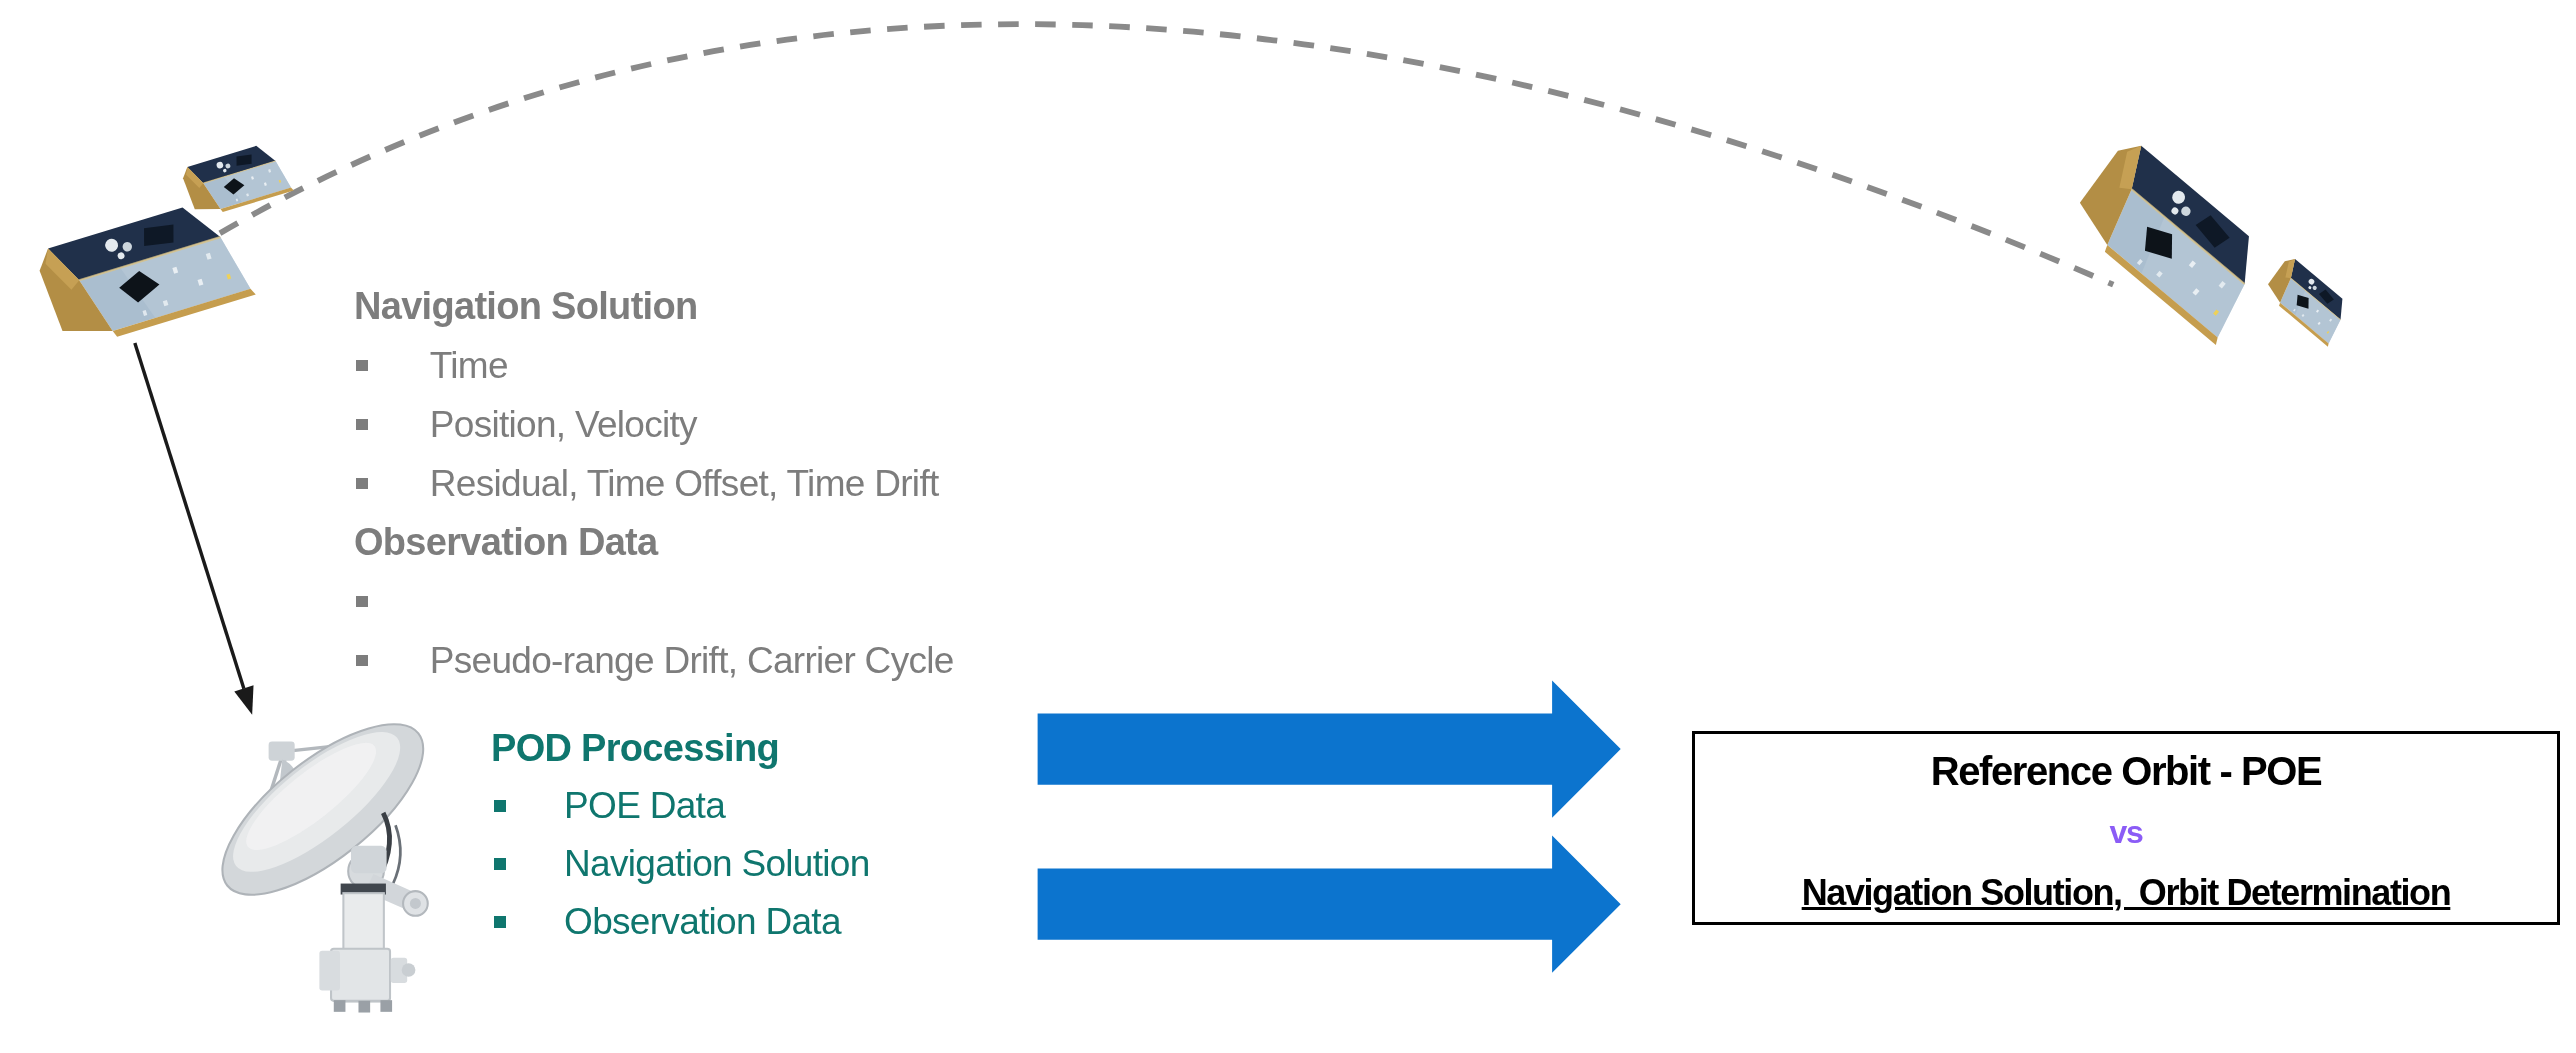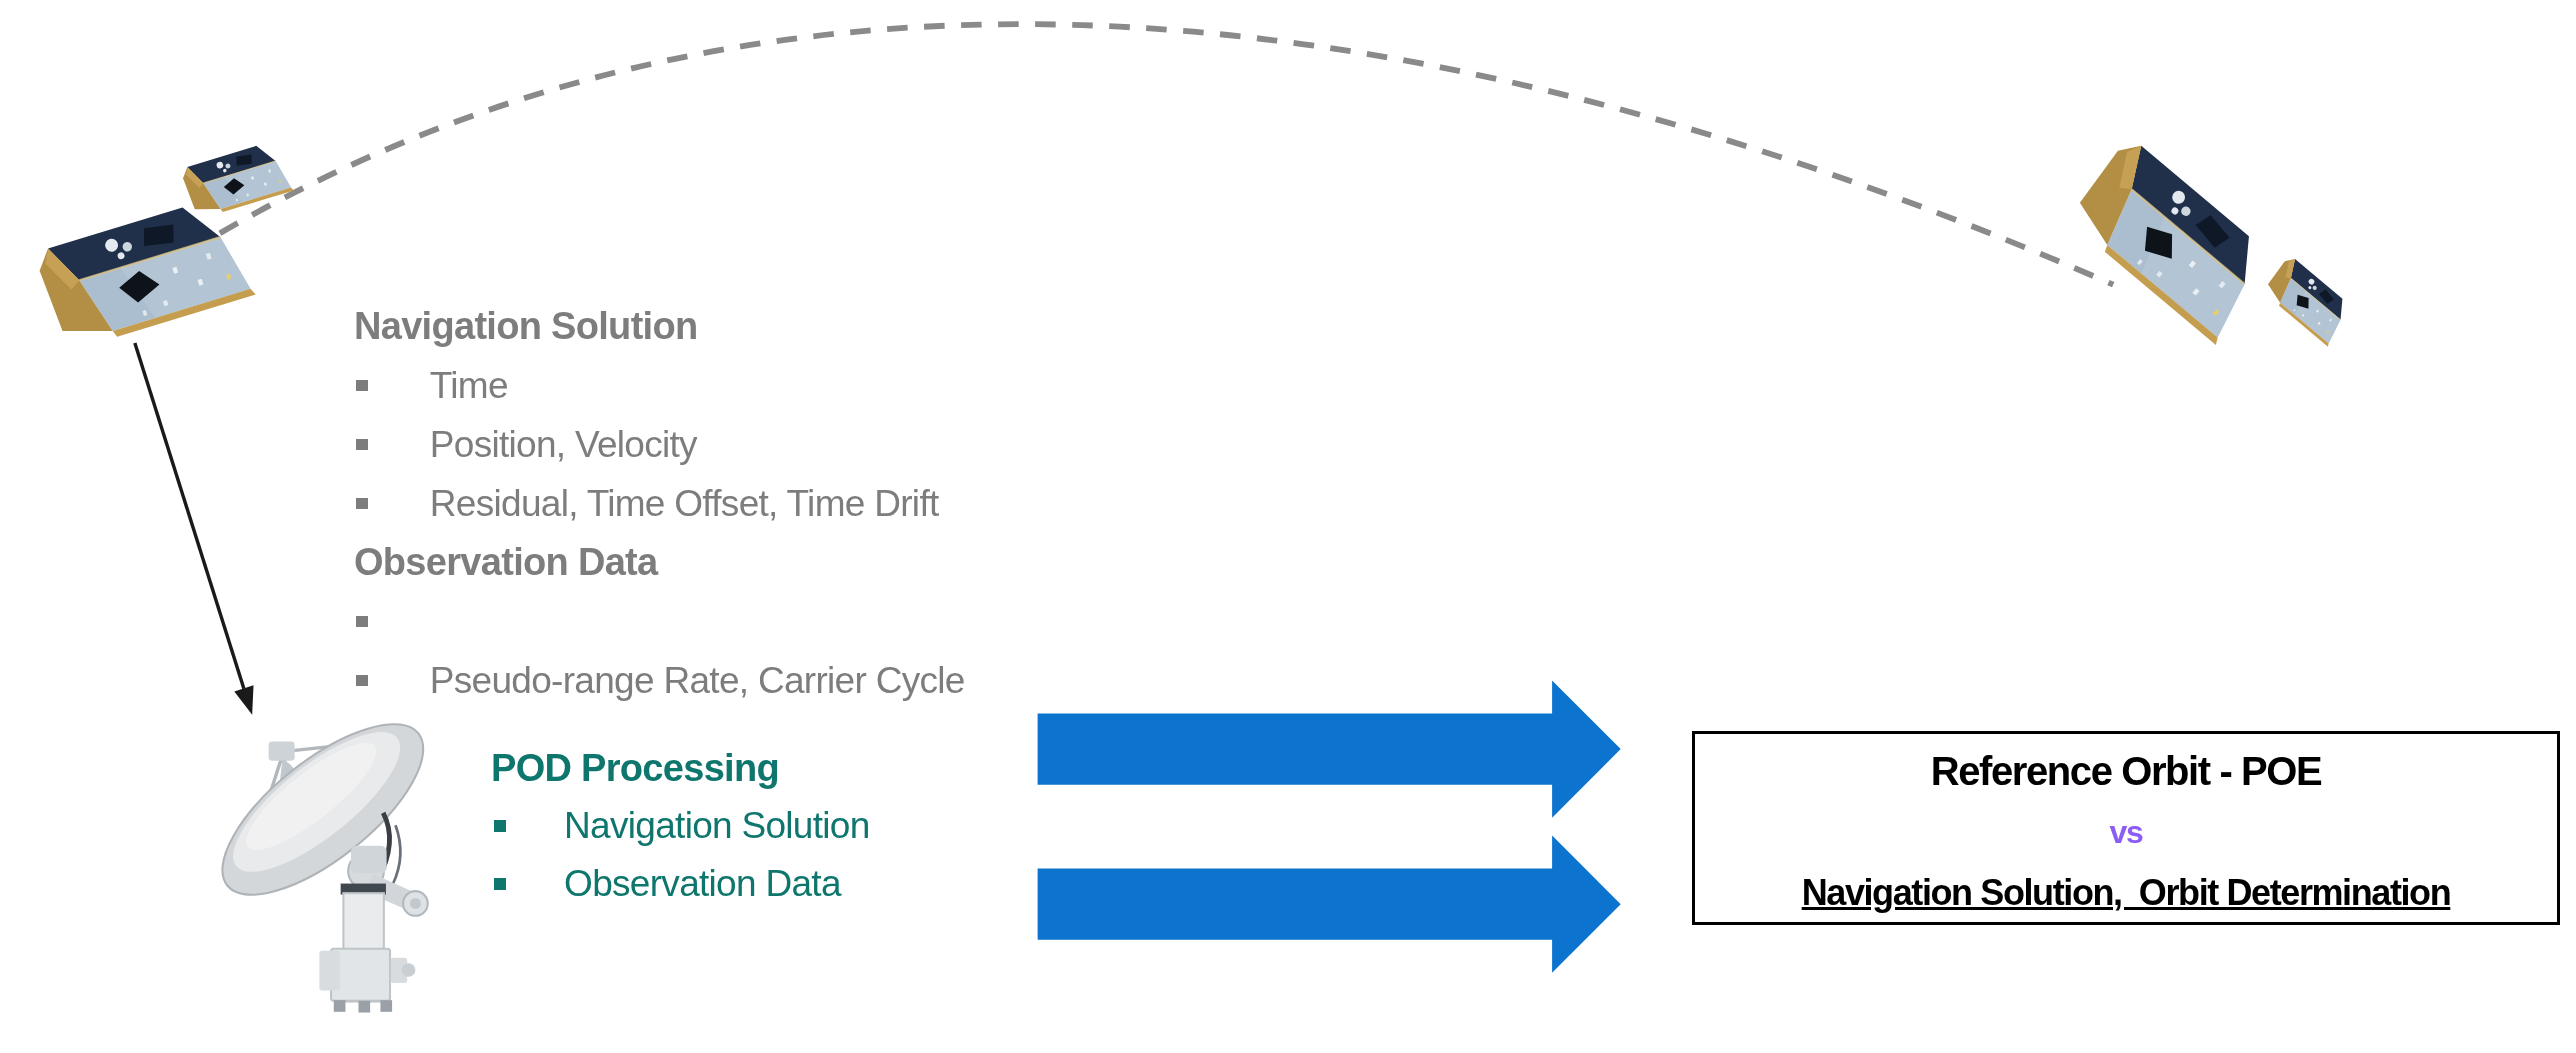--- a/index.html
+++ b/index.html
@@ -23,21 +23,20 @@
     top: 0;
     width: 2576px;
     height: 1053px;
   }
   
   .txt-block {
     position: absolute;
     white-space: nowrap;
     letter-spacing: -0.7px;
     font-size: 37px;
-    margin-top: 20px;
   }
   .txt-block .row {
     display: flex;
     align-items: center;
   }
   .nav-block .row  { height: 59px; }
   .pod-block .row  { height: 58px; }
   .row.hdr {
     font-weight: 700;
     font-size: 38px;
@@ -193,26 +192,30 @@
     <div class="row li">
       <span class="sq"></span>
       <span>Residual, Time Offset, Time Drift</span>
     </div>
     <div class="row hdr">Observation Data</div>
     <div class="row li">
       <span class="sq"></span>
     </div>
     <div class="row li">
       <span class="sq"></span>
-      <span>Pseudo-range Rate, Carrier Cycle</span>
+      <span>Pseudo-range Drift, Carrier Cycle</span>
     </div>
   </div>
 
   <div class="txt-block pod-block" style="color: #0f766e;">
     <div class="row hdr">POD Processing</div>
+    <div class="row li">
+      <span class="sq"></span>
+      <span>POE Data</span>
+    </div>
     <div class="row li">
       <span class="sq"></span>
       <span>Navigation Solution</span>
     </div>
     <div class="row li">
       <span class="sq"></span>
       <span>Observation Data</span>
     </div>
   </div>
 

